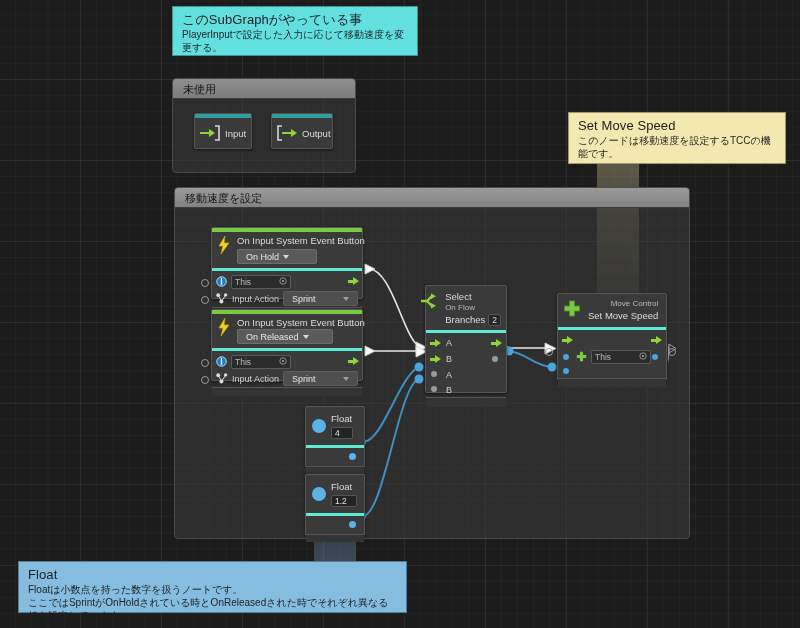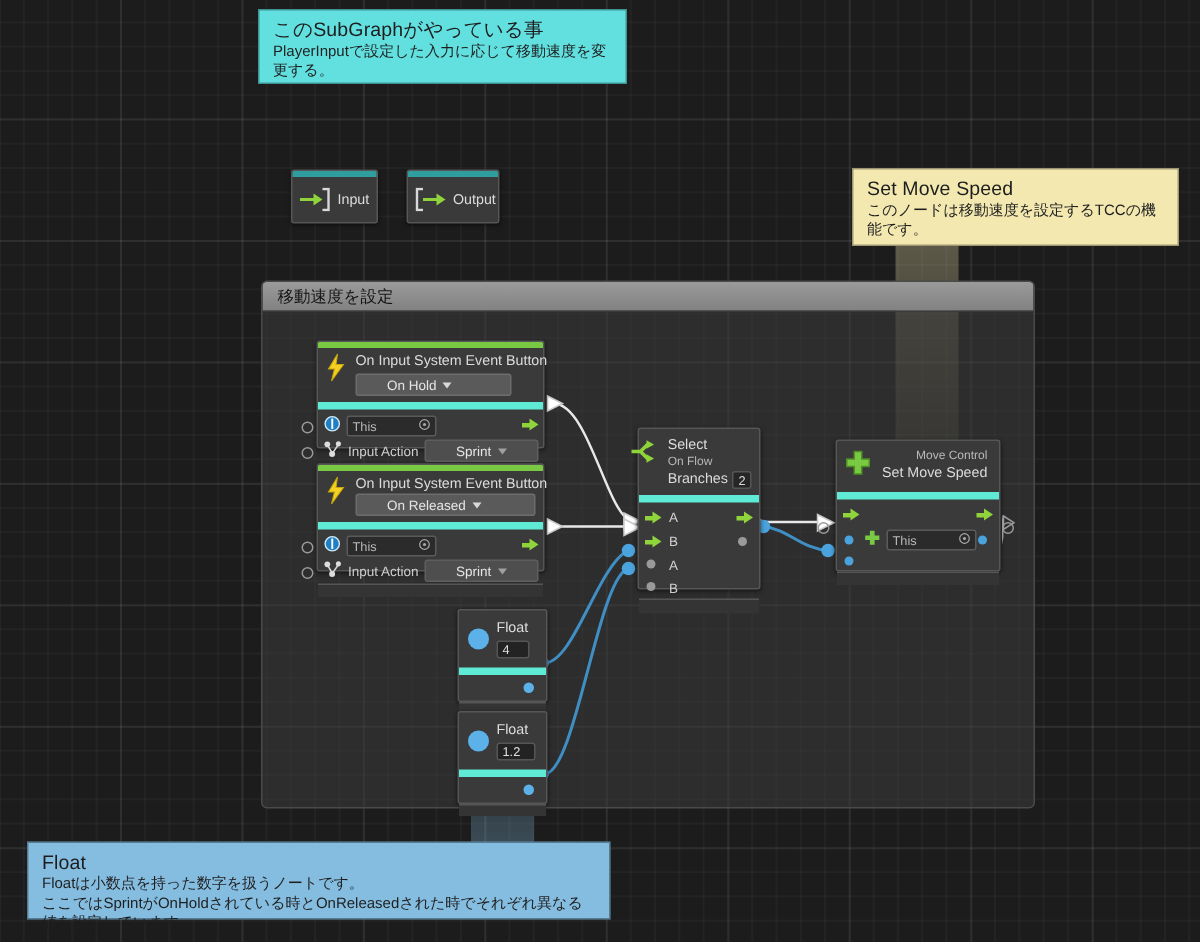--- a/index.html
+++ b/index.html
@@ -50,30 +50,30 @@
   #group-speed > .group-head{background:linear-gradient(to bottom,#9a9a9a,#828282);}
 
   
   .node{position:absolute;box-sizing:border-box;background:#3a3a3a;
         border:1px solid #565656;border-radius:2px;
         box-shadow:0 1px 3px rgba(0,0,0,.55);}
   .node-accent{height:4px;background:#7ac943;border-radius:1px 1px 0 0;}
   .node-head{display:flex;align-items:flex-start;gap:6px;padding:3px 6px 4px 5px;}
   .node-title{font-size:9.5px;color:#dcdcdc;line-height:12px;white-space:nowrap;}
   .node-sub{font-size:8px;color:#b9b9b9;line-height:10px;}
-  .node-body{border-top:5px solid #5eead4;padding:2px 0 0 0;}
+  .node-body{border-top:3px solid #5eead4;padding:2px 0 0 0;}
   .node-foot{border-top:1px solid #555;height:8px;background:#343434;}
 
   .row{display:flex;align-items:center;height:17px;padding:0 4px;gap:4px;position:relative;}
   .row-label{font-size:9px;color:#cfcfcf;white-space:nowrap;}
   .field{background:#2b2b2b;border:1px solid #5a5a5a;border-radius:2px;height:12px;
          display:flex;align-items:center;justify-content:space-between;
          padding:0 3px;font-size:8.5px;color:#b9b9b9;}
   .dropdown{background:#5a5a5a;border:1px solid #6d6d6d;border-radius:2px;height:13px;
-         display:flex;align-items:center;gap:4px;padding:0 20px;font-size:9px;color:#e6e6e6;}
+         display:flex;align-items:center;gap:4px;padding:0 8px;font-size:9px;color:#e6e6e6;}
   .caret{width:0;height:0;border-left:3px solid transparent;border-right:3px solid transparent;
          border-top:4px solid #d8d8d8;}
   .caret.sm{border-top-color:#9f9f9f;border-left-width:3px;border-right-width:3px;border-top-width:4px;}
 
   
   .port-ring{position:absolute;width:6px;height:6px;border-radius:50%;
              border:1px solid #9a9a9a;background:transparent;}
   .port-dot{position:absolute;width:6px;height:6px;border-radius:50%;background:#9a9a9a;}
   .port-dot.blue{background:#4aa3dd;}
   .port-dot.bluebig{width:7px;height:7px;background:#5cb2e8;}
@@ -93,20 +93,23 @@
   .ballblue{width:14px;height:14px;border-radius:50%;background:#5cb2e8;}
 </style>
 </head>
 <body>
 
 <div id="canvas">
 
   <div class="beam" id="beam-yellow"></div>
   <div class="beam" id="beam-cyan"></div>
 
+  <div class="group" id="group-unused">
+    <div class="group-head">未使用</div>
+  </div>
 
   <div class="group" id="group-speed">
     <div class="group-head">移動速度を設定</div>
   </div>
 
   <svg class="wires">
 
     <path d="M369,269 C392,269 404,340 420,347" stroke="#e8e8e8" stroke-width="1.6" fill="none"></path>
     <polygon points="365,264 375,269 365,274" fill="#ffffff" stroke="#c9c9c9" stroke-width="1"></polygon>
     <polygon points="416,342 427,347.5 416,353" fill="#ffffff" stroke="#c9c9c9" stroke-width="1"></polygon>

